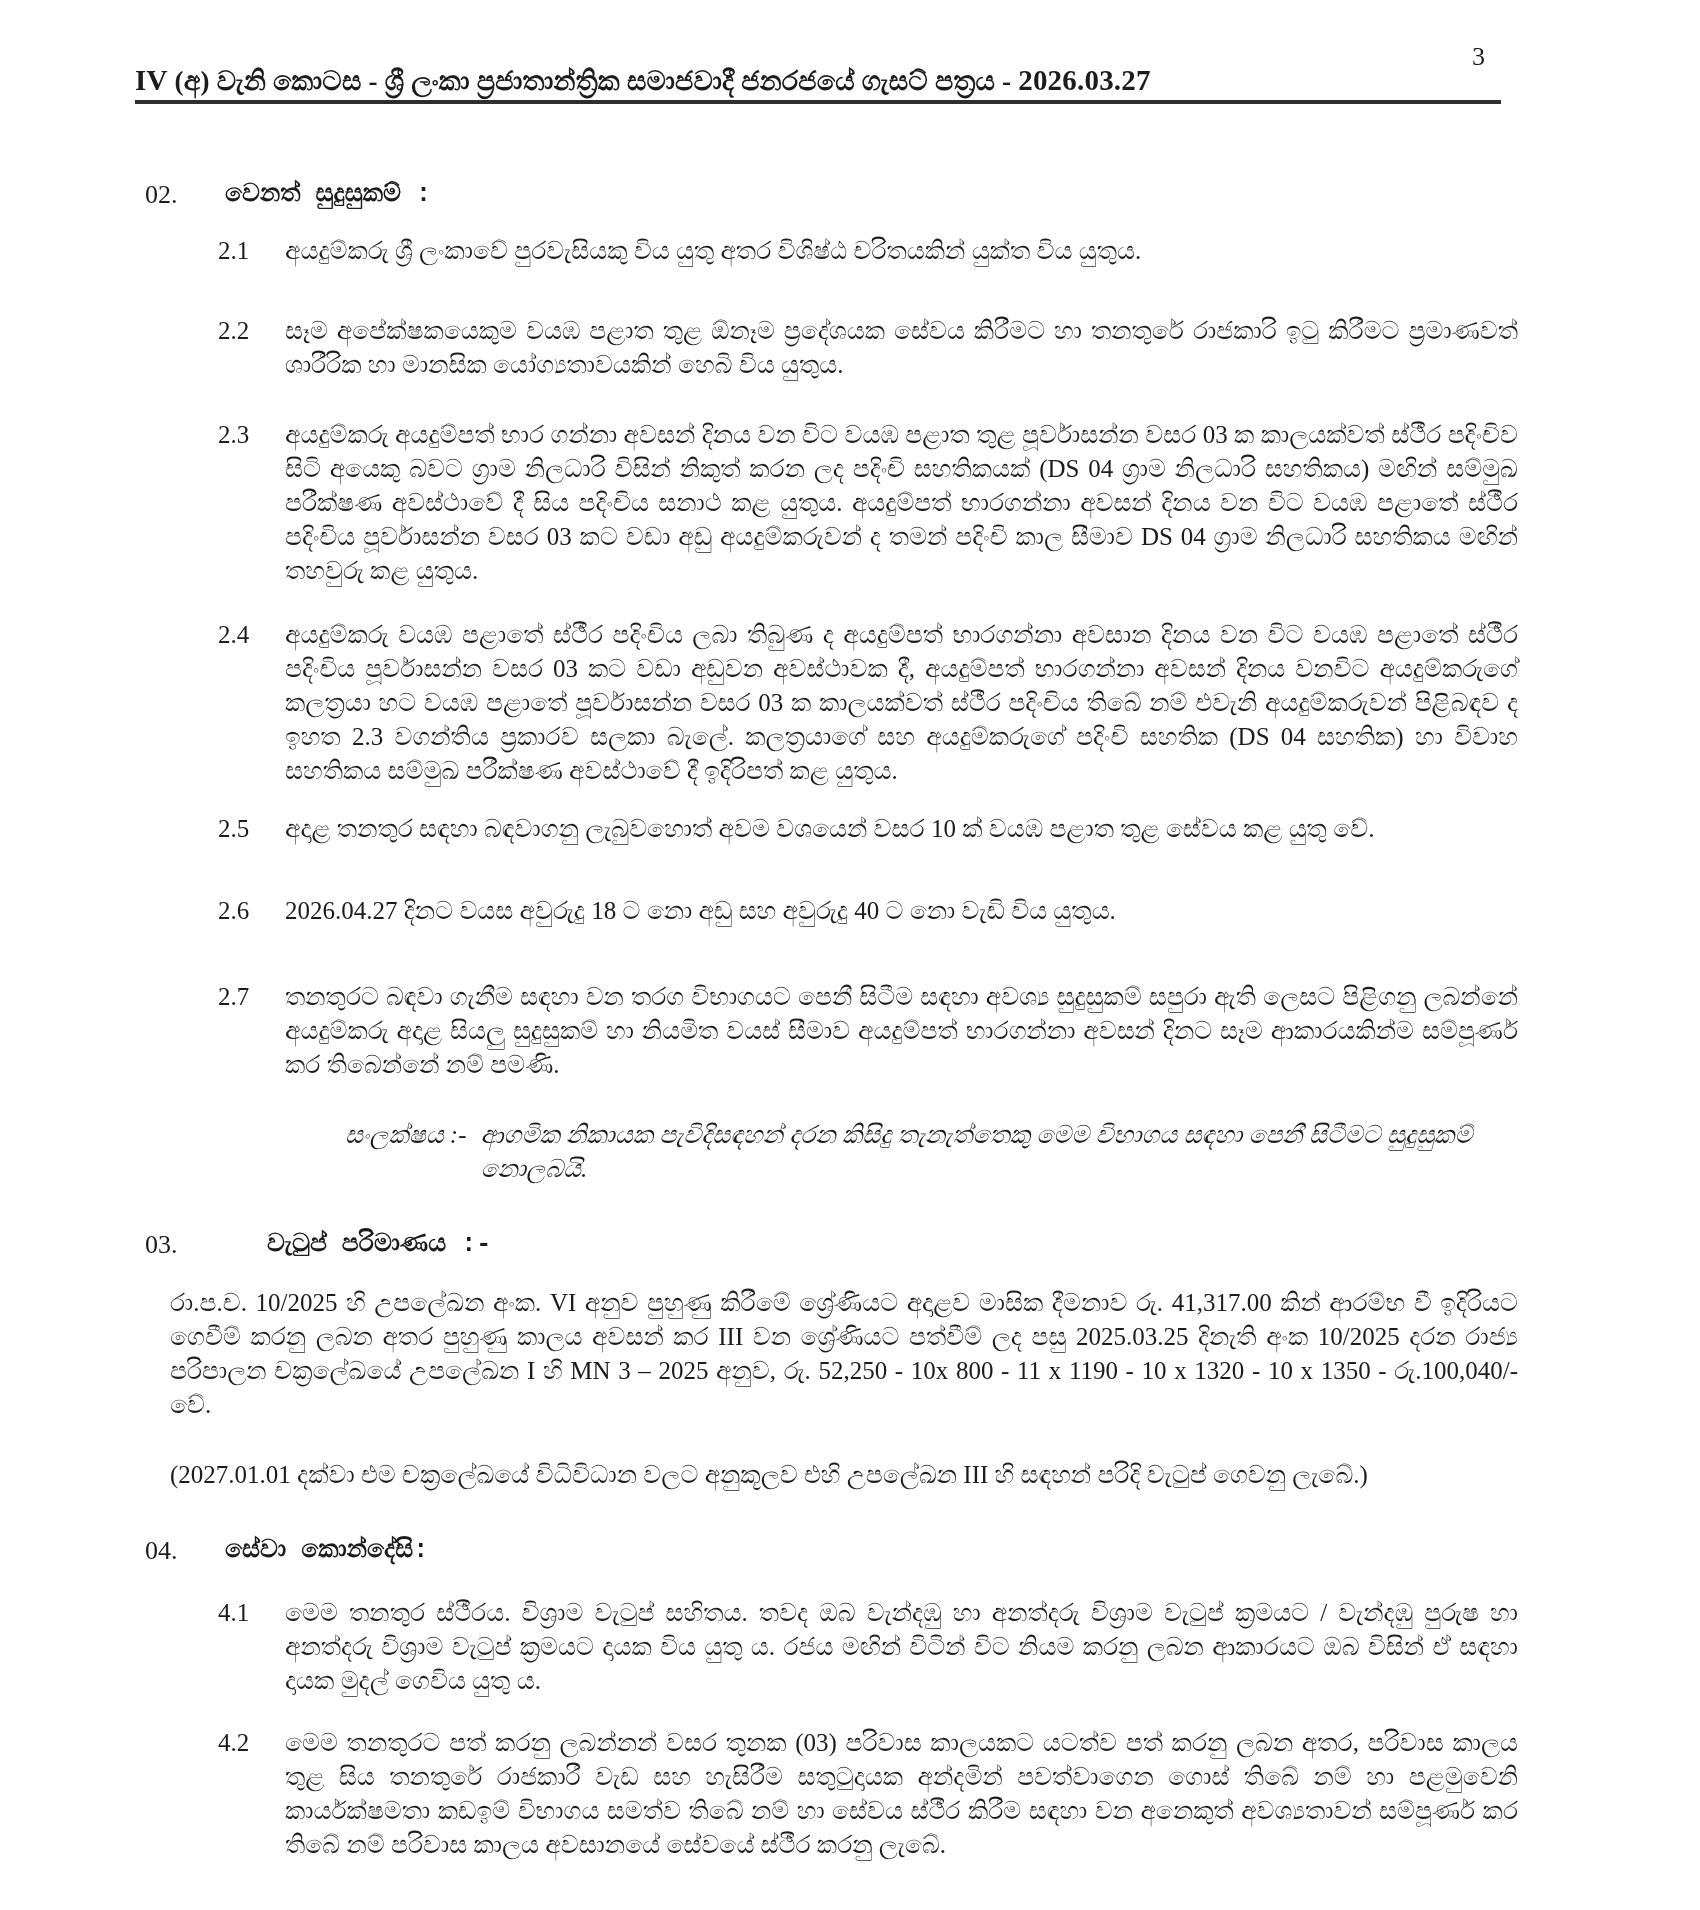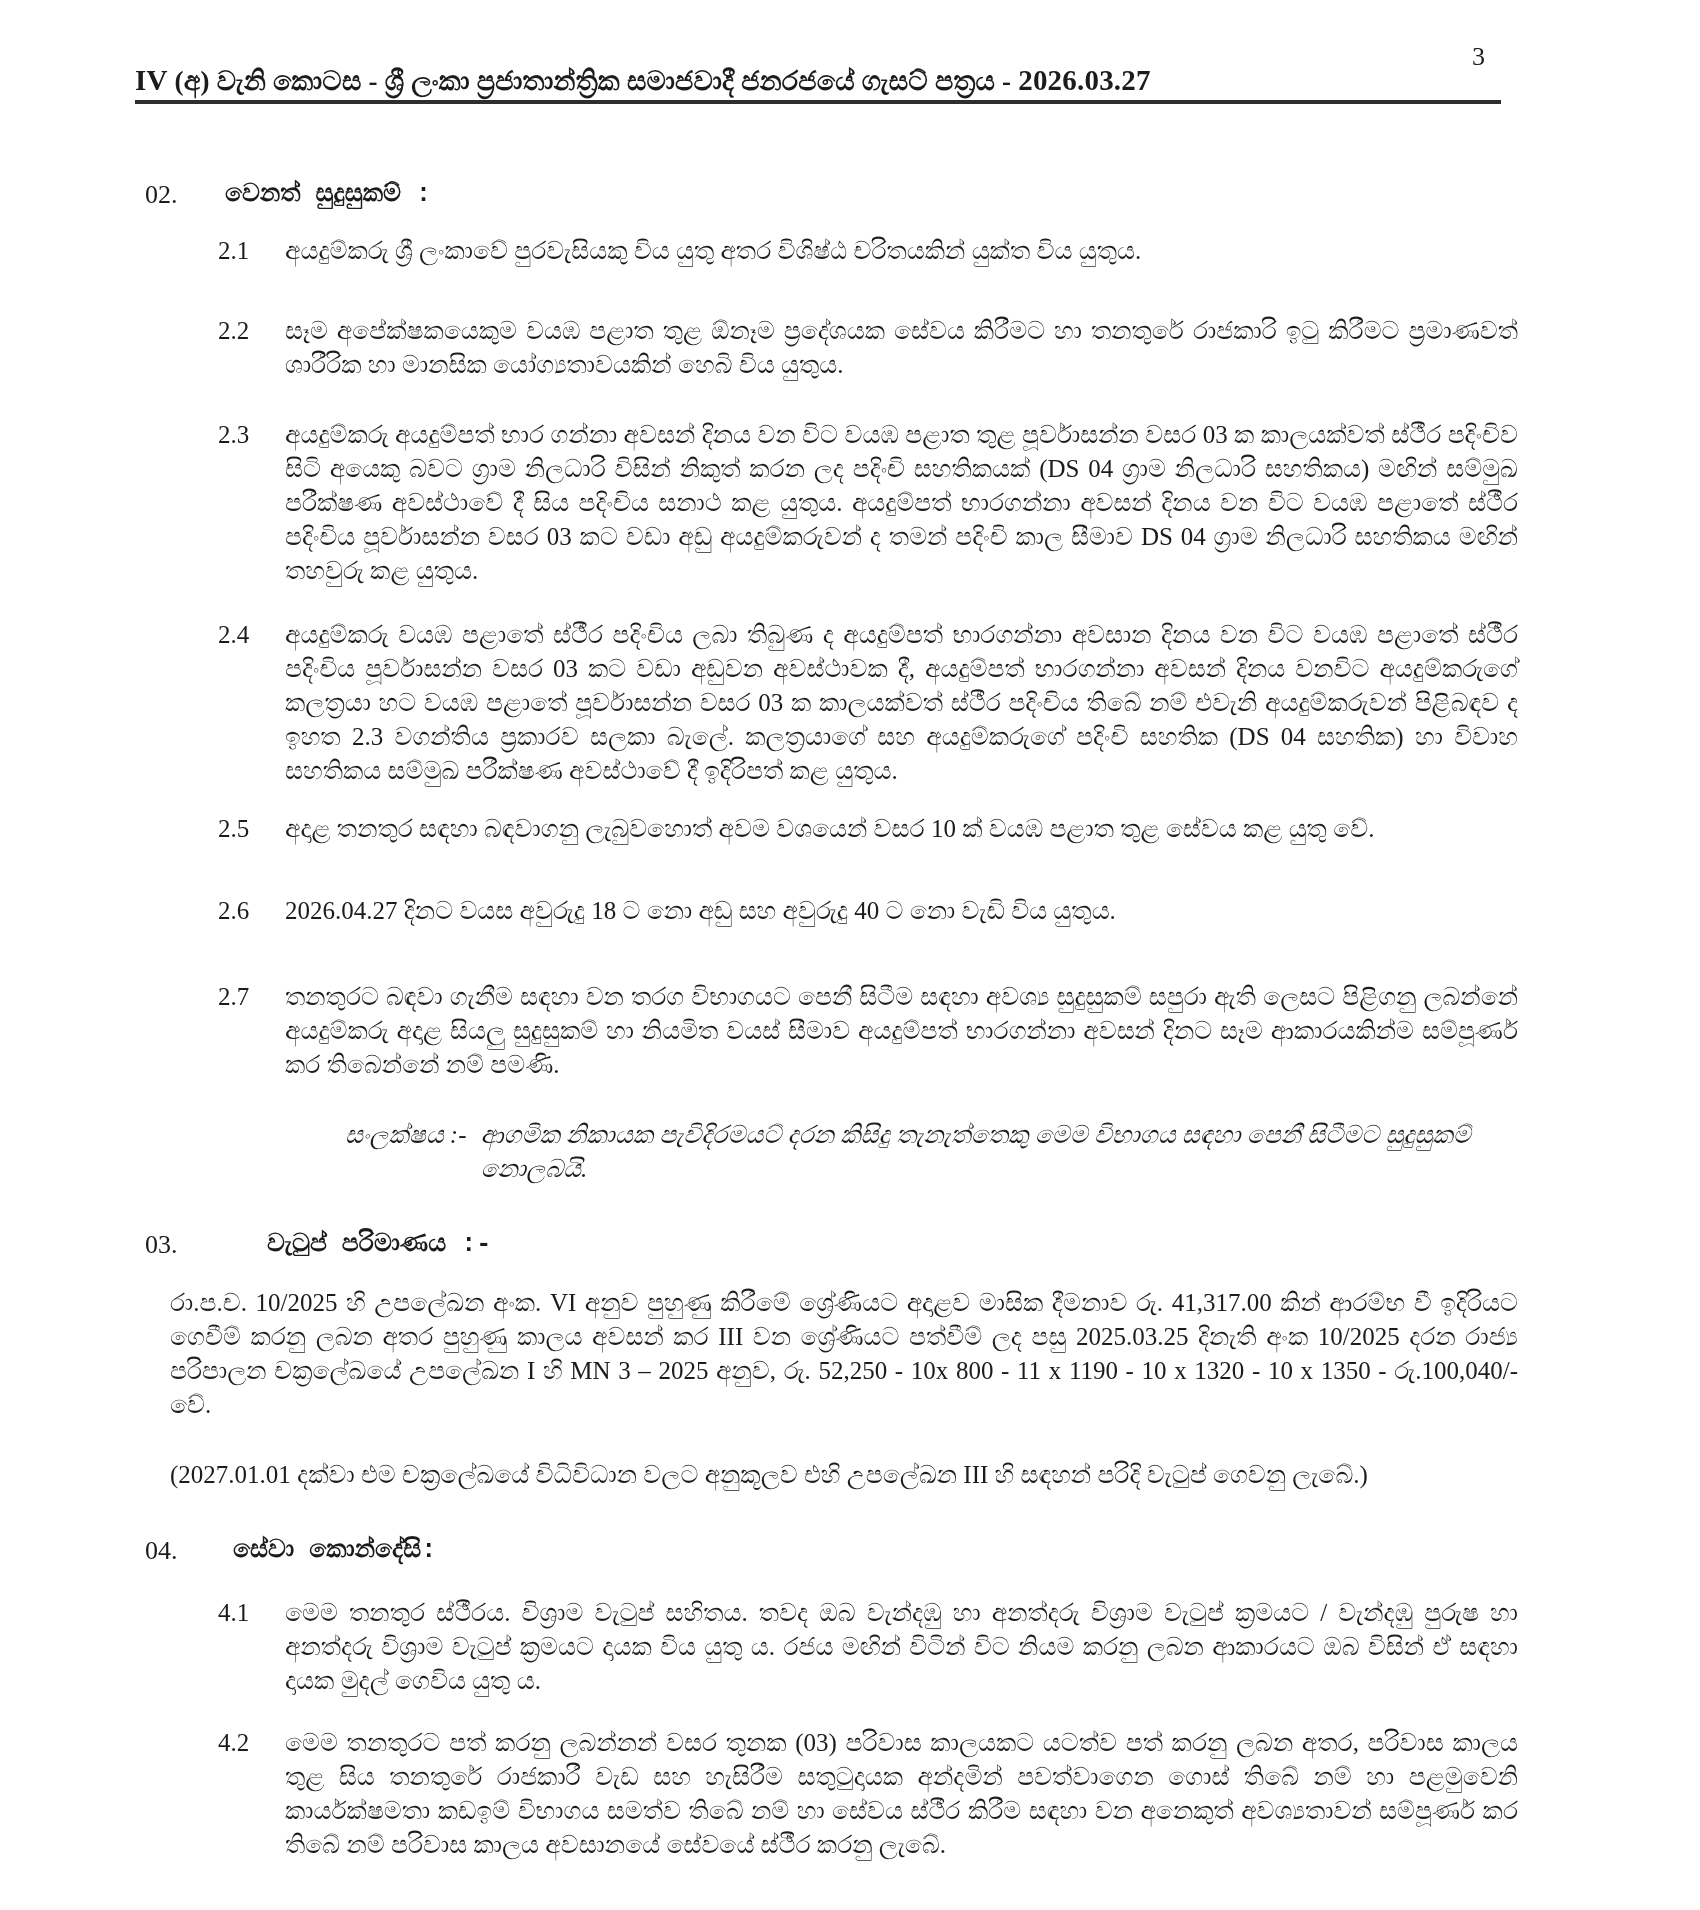--- a/index.html
+++ b/index.html
@@ -100,33 +100,33 @@
       <p class="cl-text">2026.04.27 දිනට වයස අවුරුදු 18 ට නො අඩු සහ අවුරුදු 40 ට නො වැඩි විය  යුතුය.</p>
     </div>
 
     <div class="clause mb-md">
       <span class="cl-num">2.7</span>
       <p class="cl-text">තනතුරට බඳවා ගැනීම සඳහා වන තරග විභාගයට පෙනී සිටීම සඳහා අවශ්‍ය සුදුසුකම් සපුරා ඇති ලෙසට පිළිගනු ලබන්නේ අයදුම්කරු අදාළ සියලු සුදුසුකම් හා නියමිත වයස් සීමාව අයදුම්පත් භාරගන්නා අවසන් දිනට සෑම ආකාරයකින්ම සම්පූර්ණ කර  තිබෙන්නේ නම් පමණි.</p>
     </div>
 
     <div class="note mb-42">
       <span class="note-label">සංලක්ෂය :-</span>
-      <p class="note-text">ආගමික නිකායක පැවිදිරමයට් දරන කිසිදු තැනැත්තෙකු මෙම විභාගය සඳහා පෙනී සිටීමට සුදුසුකම් නොලබයි.</p>
+      <p class="note-text">ආගමික නිකායක පැවිදිසඳහන් දරන කිසිදු තැනැත්තෙකු මෙම විභාගය සඳහා පෙනී සිටීමට සුදුසුකම් නොලබයි.</p>
     </div>
 
     <div class="sec-head" style="margin-bottom:24px;gap:42px;">
       <span class="sec-num">03.</span>
       <span class="sec-title">වැටුප් පරිමාණය :-</span>
     </div>
 
     <p class="plain-para mb-md">රා.ප.ච. 10/2025 හි උපලේඛන අංක. VI අනුව පුහුණු කිරීමේ ශ්‍රේණියට අදාළව මාසික දීමනාව රු. 41,317.00 කින් ආරම්භ වී ඉදිරියට ගෙවීම් කරනු ලබන අතර පුහුණු කාලය අවසන් කර III වන ශ්‍රේණියට පත්වීම් ලද පසු 2025.03.25 දිනැති අංක 10/2025 දරන රාජ්‍ය පරිපාලන චක්‍රලේඛයේ උපලේඛන I හි MN 3 – 2025 අනුව, රු. 52,250 - 10x 800 - 11 x 1190 - 10 x 1320 - 10 x 1350 - රු.100,040/- වේ.</p>
 
     <p class="plain-para mb-42">(2027.01.01 දක්වා එම චක්‍රලේඛයේ විධිවිධාන වලට අනුකූලව එහි උපලේඛන III හි සඳහන් පරිදි වැටුප් ගෙවනු ලැබේ.)</p>
 
-    <div class="sec-head" style="margin-bottom:28px;gap:8px;">
+    <div class="sec-head" style="margin-bottom:28px;">
       <span class="sec-num">04.</span>
       <span class="sec-title">සේවා කොන්දේසි:</span>
     </div>
 
     <div class="clause mb-28">
       <span class="cl-num">4.1</span>
       <p class="cl-text">මෙම තනතුර ස්ථීරය. විශ්‍රාම වැටුප් සහිතය. තවද ඔබ වැන්දඹු හා අනත්දරු විශ්‍රාම වැටුප් ක්‍රමයට / වැන්දඹු පුරුෂ හා අනත්දරු විශ්‍රාම වැටුප් ක්‍රමයට දායක විය යුතු ය. රජය මඟින් විටින් විට නියම කරනු ලබන ආකාරයට ඔබ විසින් ඒ සඳහා දායක මුදල් ගෙවිය යුතු ය.</p>
     </div>
 
     <div class="clause">

